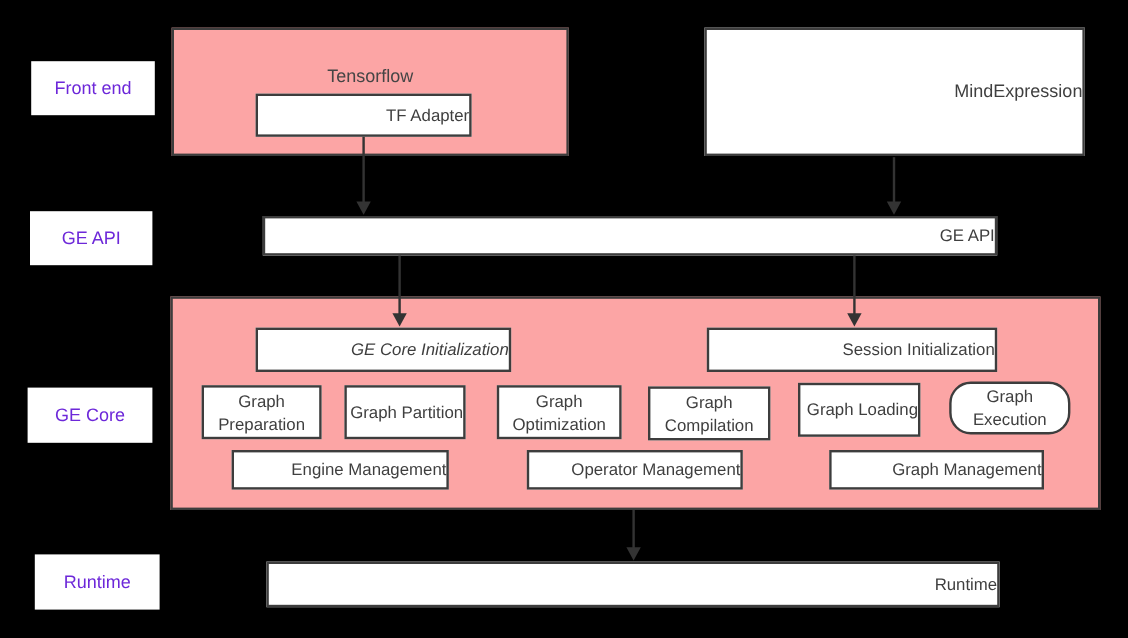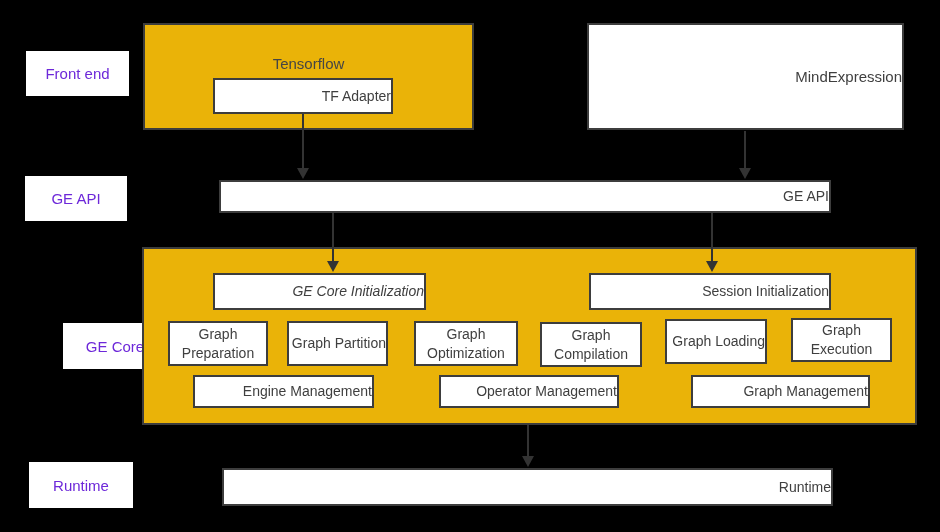--- a/index.html
+++ b/index.html
@@ -30,21 +30,21 @@
     background: #ffffff;
     border: none;
     display: flex;
     align-items: center;
     justify-content: center;
     font-size: 15px;
     color: #6d28d9;
   }
   .container-box {
     position: absolute;
-    background: #eab308;
+    background: #fca5a5;
     border: 2px solid #3d3d3d;
   }
   .top-title {
     position: absolute;
     left: 0;
     right: 0;
     top: 30px;
     text-align: center;
     font-size: 15px;
     color: #454545;
@@ -74,21 +74,21 @@
 <body>
 
 <div class="canvas">
 
   <div class="side-label" style="left:26px; top:51px; width:103px; height:45px;">
     <span>Front end</span>
   </div>
   <div class="side-label" style="left:25px; top:176px; width:102px; height:45px;">
     <span>GE API</span>
   </div>
-  <div class="side-label" style="left:23px; top:323px; width:104px; height:46px;margin-left:40px;">
+  <div class="side-label" style="left:23px; top:323px; width:104px; height:46px;">
     <span>GE Core</span>
   </div>
   <div class="side-label" style="left:29px; top:462px; width:104px; height:46px;">
     <span>Runtime</span>
   </div>
 
   <div class="container-box" style="left:143px; top:23px; width:331px; height:107px;">
     <div class="top-title">Tensorflow</div>
     <div class="box" style="left:68px; top:53px; width:180px; height:36px;">
       <span>TF Adapter</span>
@@ -120,21 +120,21 @@
     </div>
     <div class="box" style="left:270px; top:72px; width:104px; height:45px;">
       <span>Graph Optimization</span>
     </div>
     <div class="box" style="left:396px; top:73px; width:102px; height:45px;">
       <span>Graph Compilation</span>
     </div>
     <div class="box" style="left:521px; top:70px; width:102px; height:45px;">
       <span>Graph Loading</span>
     </div>
-    <div class="box" style="left:647px; top:69px; width:101px; height:44px;">
+    <div class="box" style="left:647px; top:69px; width:101px; height:44px;border-radius:18px;">
       <span>Graph Execution</span>
     </div>
 
     <div class="box" style="left:49px; top:126px; width:181px; height:33px;">
       <span>Engine Management</span>
     </div>
     <div class="box" style="left:295px; top:126px; width:180px; height:33px;">
       <span>Operator Management</span>
     </div>
     <div class="box" style="left:547px; top:126px; width:179px; height:33px;">

